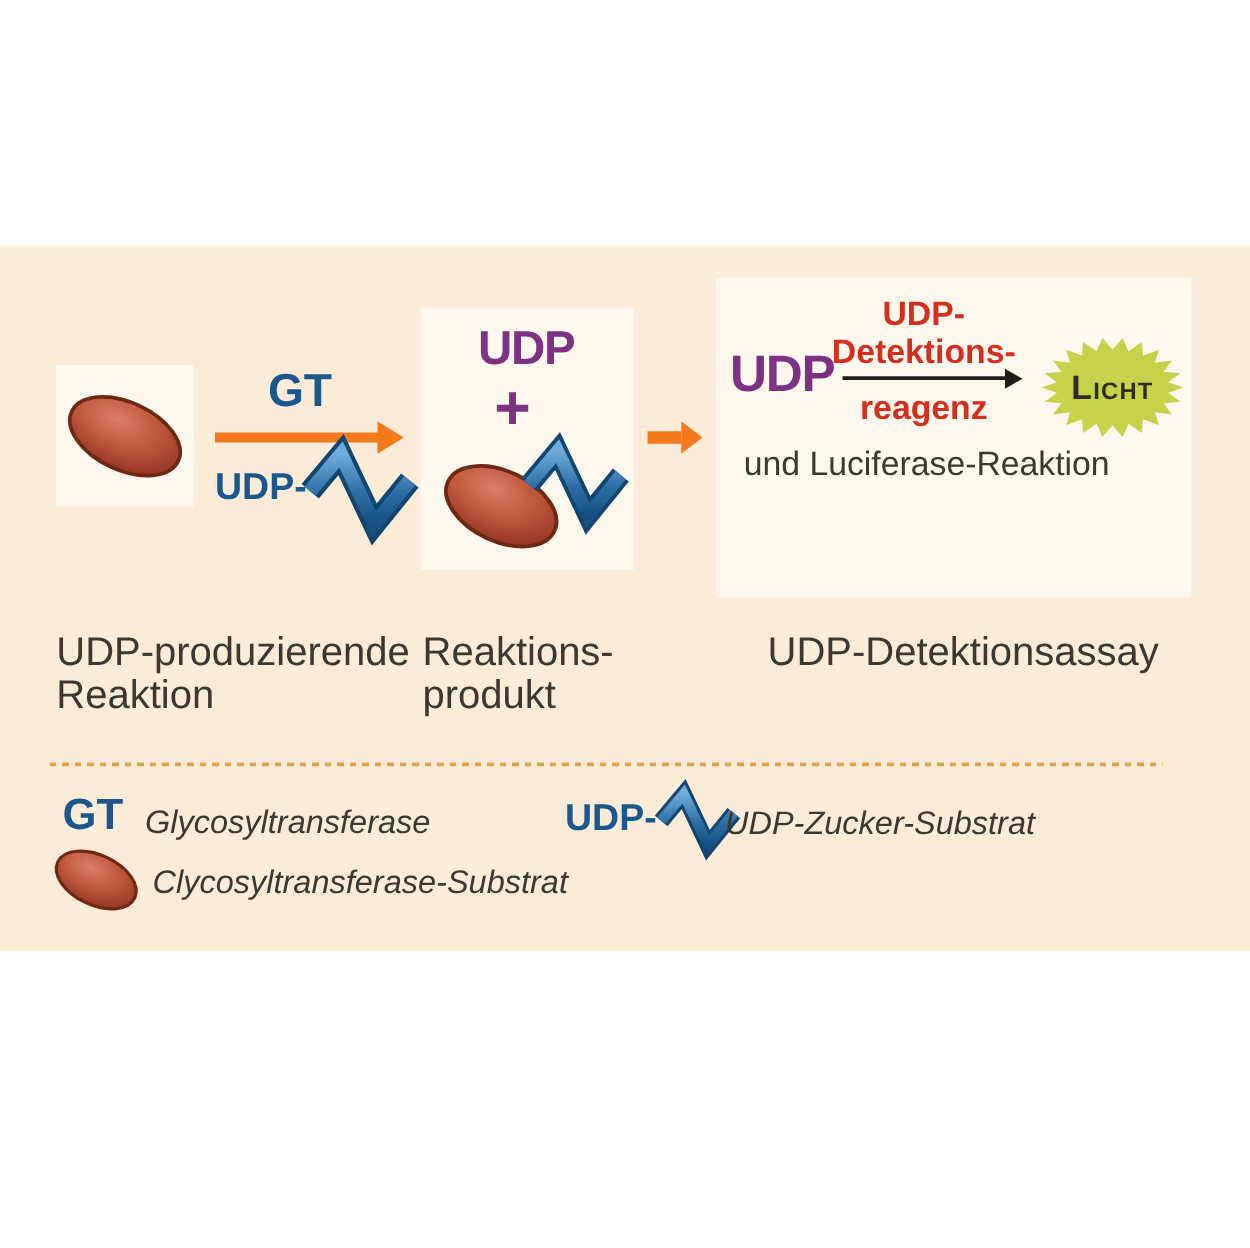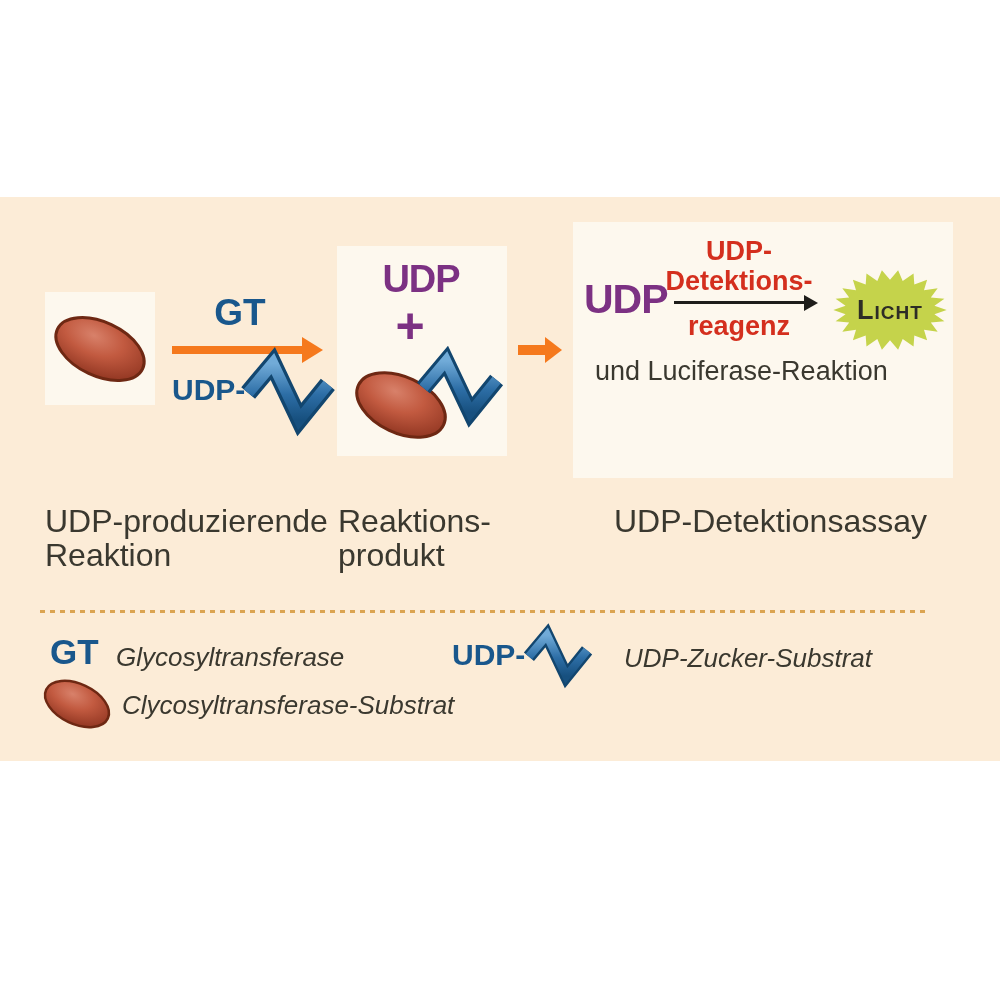--- a/index.html
+++ b/index.html
@@ -150,15 +150,15 @@
   <svg class="abs" style="left:37px;top:677px;" width="80" height="54" viewBox="-40 -27 80 54">
     <ellipse rx="34" ry="20" transform="rotate(25)" fill="url(#gradEll)" stroke="#6e2813" stroke-width="2.5"></ellipse>
   </svg>
   <div class="abs legend-text" style="left:122px;top:691px;">Clycosyltransferase-Substrat</div>
 
   <div class="abs b blue udp-small" style="left:452px;top:640px;">UDP-</div>
   <svg class="abs" style="left:518px;top:629px;" width="80" height="54" viewBox="0 0 92 78">
     <path d="M4,40 L30,9 L58,68 L88,31" fill="none" stroke="#12466f" stroke-width="19"></path>
     <path d="M4,40 L30,9 L58,68 L88,31" fill="none" stroke="url(#gradZig)" stroke-width="12"></path>
   </svg>
-  <div class="abs legend-text" style="left:624px;top:644px;">UDP-Zucker-Substrat</div>
+  <div class="abs legend-text" style="left:580px;top:644px;">UDP-Zucker-Substrat</div>
 
 </div>
 
 </body></html>

